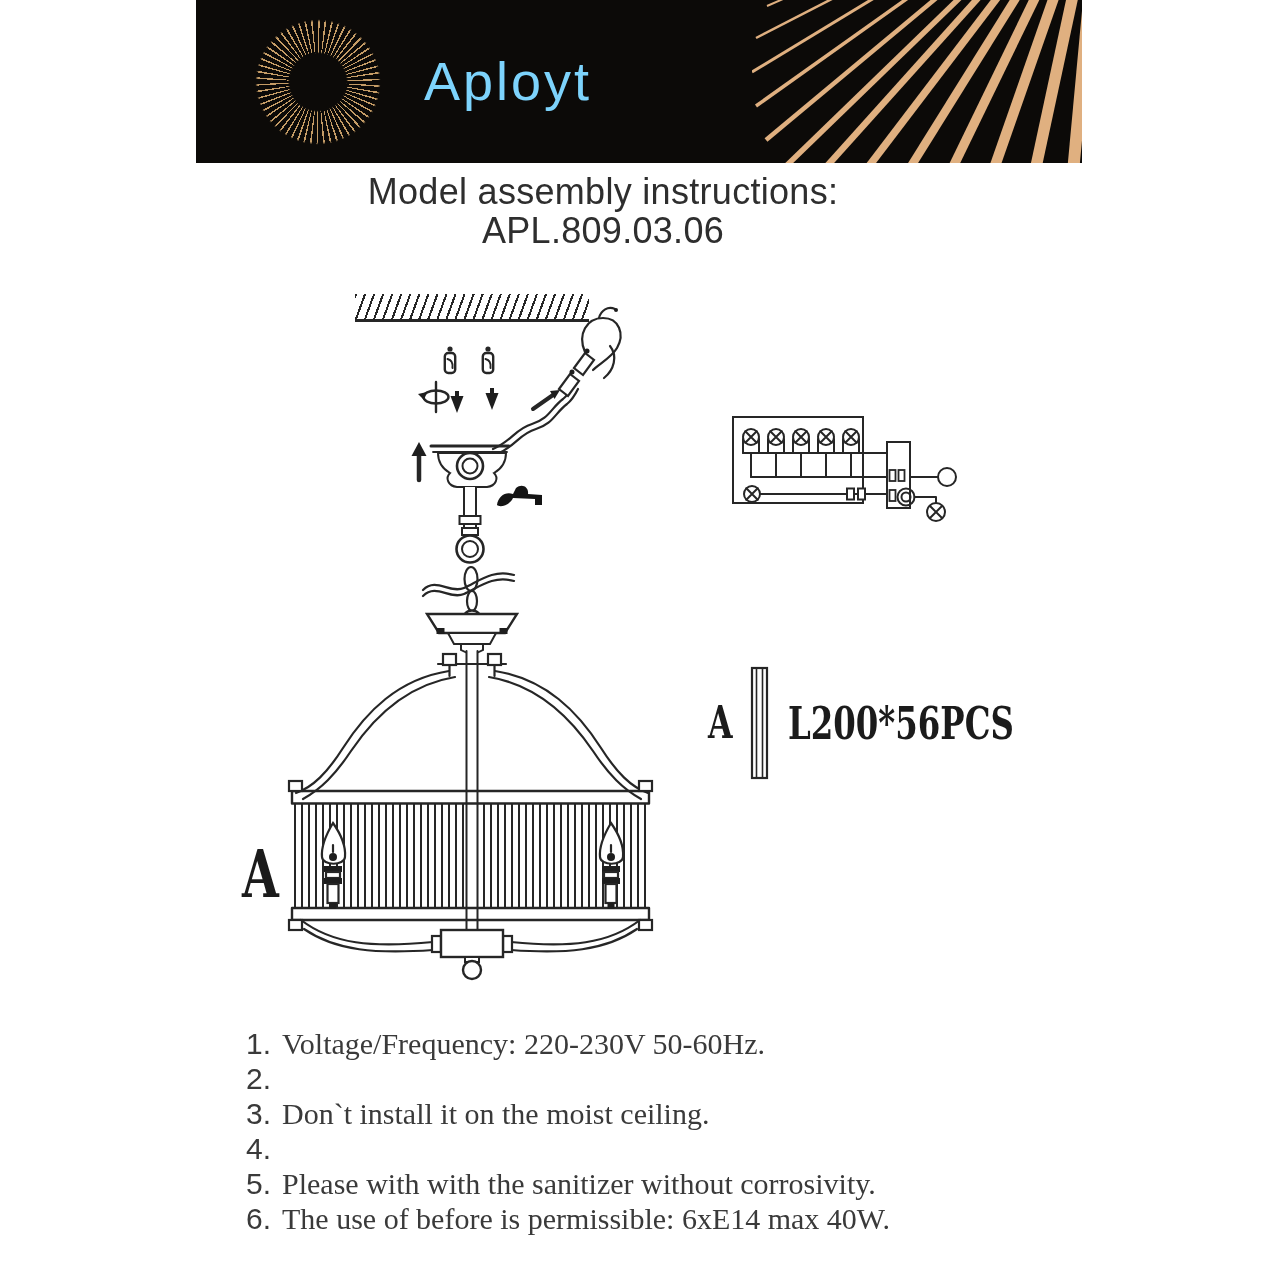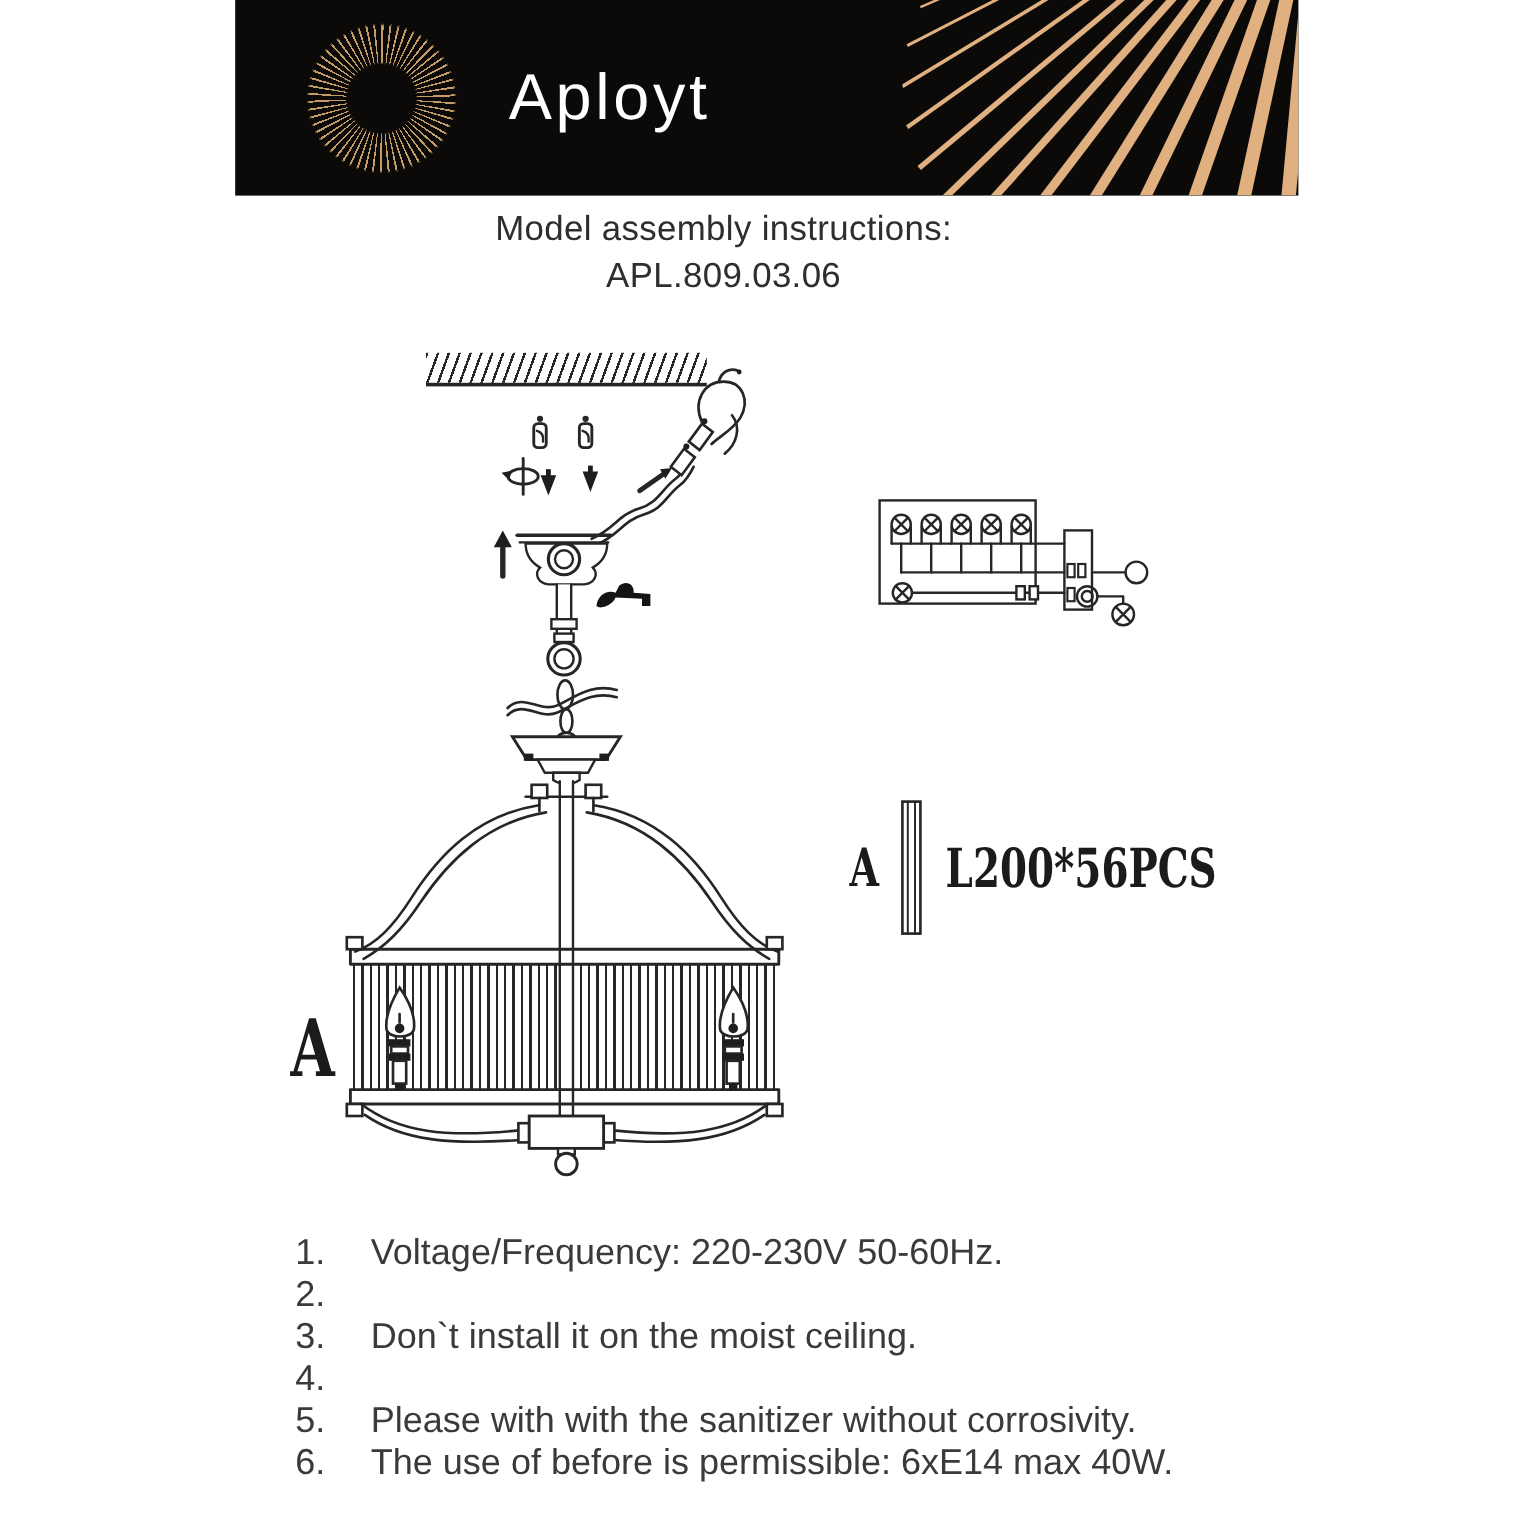--- a/index.html
+++ b/index.html
@@ -13,48 +13,48 @@
     background:#0c0a08;overflow:hidden;
   }
   .sunburst{
     position:absolute;left:56px;top:16px;width:132px;height:132px;border-radius:50%;
     background:repeating-conic-gradient(#c59c66 0deg 1.6deg, rgba(0,0,0,0) 1.6deg 6.2deg);
     -webkit-mask:radial-gradient(circle closest-side, transparent 0 43%, #000 46% 91%, transparent 95%);
     mask:radial-gradient(circle closest-side, transparent 0 43%, #000 46% 91%, transparent 95%);
   }
   .brand{
     position:absolute;left:228px;top:50px;
-    color:#ffffff;font-size:54px;font-weight:300;letter-spacing:3px;
+    color:#7dd3fc;font-size:54px;font-weight:300;letter-spacing:3px;
     font-family:"Liberation Sans", sans-serif;
   }
   .corner-rays{position:absolute;right:0;top:0;width:330px;height:163px;}
   
   .title-wrap{
     position:absolute;top:172px;left:0;width:1206px;text-align:center;
-    color:#2e2e2e;font-size:29px;line-height:39px;letter-spacing:.3px;
+    color:#2e2e2e;font-size:36px;line-height:39px;letter-spacing:.3px;
   }
   
   .hatch{
     position:absolute;left:355px;top:294px;width:234px;height:25px;z-index:1;
     background:repeating-linear-gradient(110deg, #262626 0 2px, transparent 2px 8.5px);
     border-bottom:3px solid #262626;
   }
   .drum-rods{
     position:absolute;left:294px;top:804px;width:352px;height:104px;z-index:1;
     background:repeating-linear-gradient(90deg, #262626 0 2px, transparent 2px 7px);
   }
   .drawing{position:absolute;left:0;top:0;width:1280px;height:1280px;z-index:2;}
   
   .instructions{
     position:absolute;top:1026px;left:246px;z-index:3;
     color:#3a3a3a;font-size:30px;line-height:35px;
   }
   .instr-row{display:flex;}
   .instr-num{width:36px;flex:0 0 36px;}
-  .instr-text{margin-left:27px;white-space:nowrap;}
+  .instr-text{margin-left:0;white-space:nowrap;font-family:Liberation Serif, serif;}
   svg text{font-family:"DejaVu Serif","Liberation Serif",serif;fill:#1b1b1b;}
 </style>
 </head>
 <body>
 
 <div class="banner">
   <div class="sunburst"></div>
   <div class="brand">Aployt</div>
   <svg class="corner-rays" viewBox="0 0 330 163">
     <g stroke="#e0b080" fill="none">

